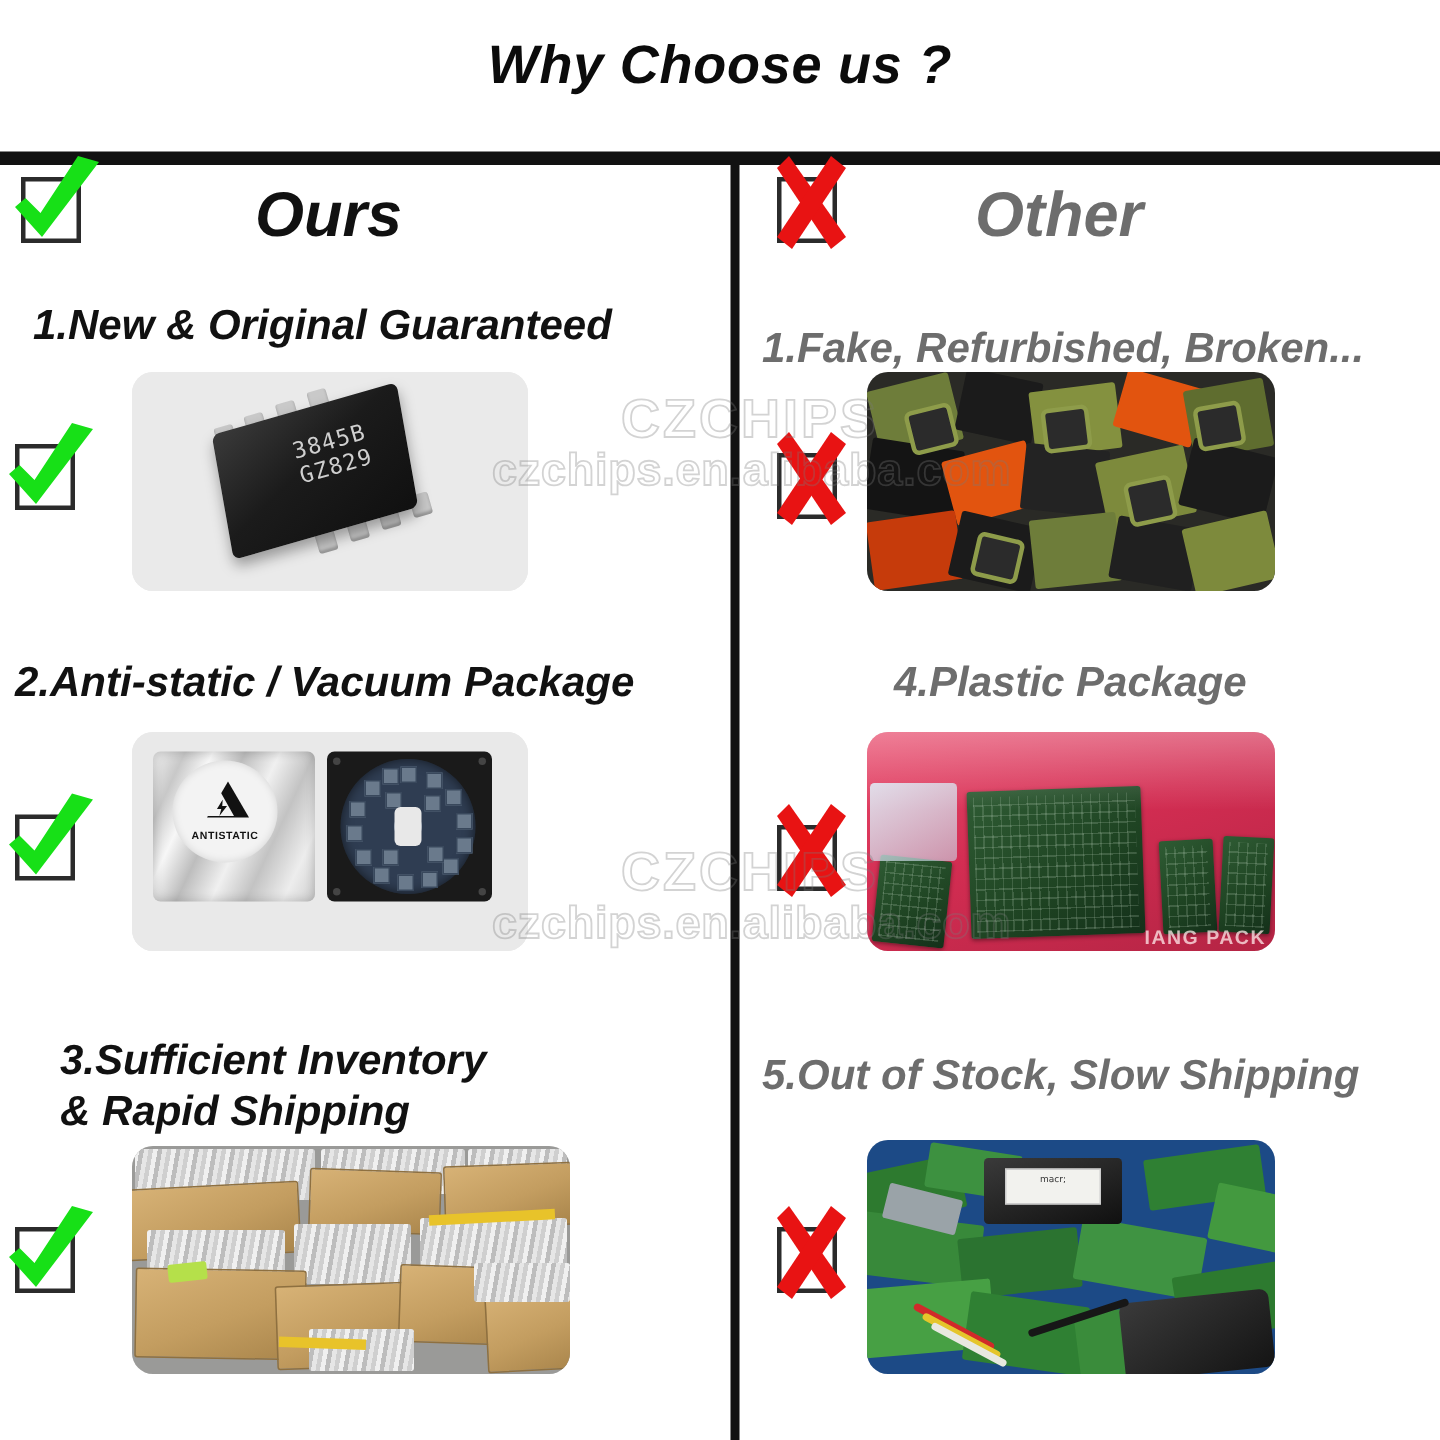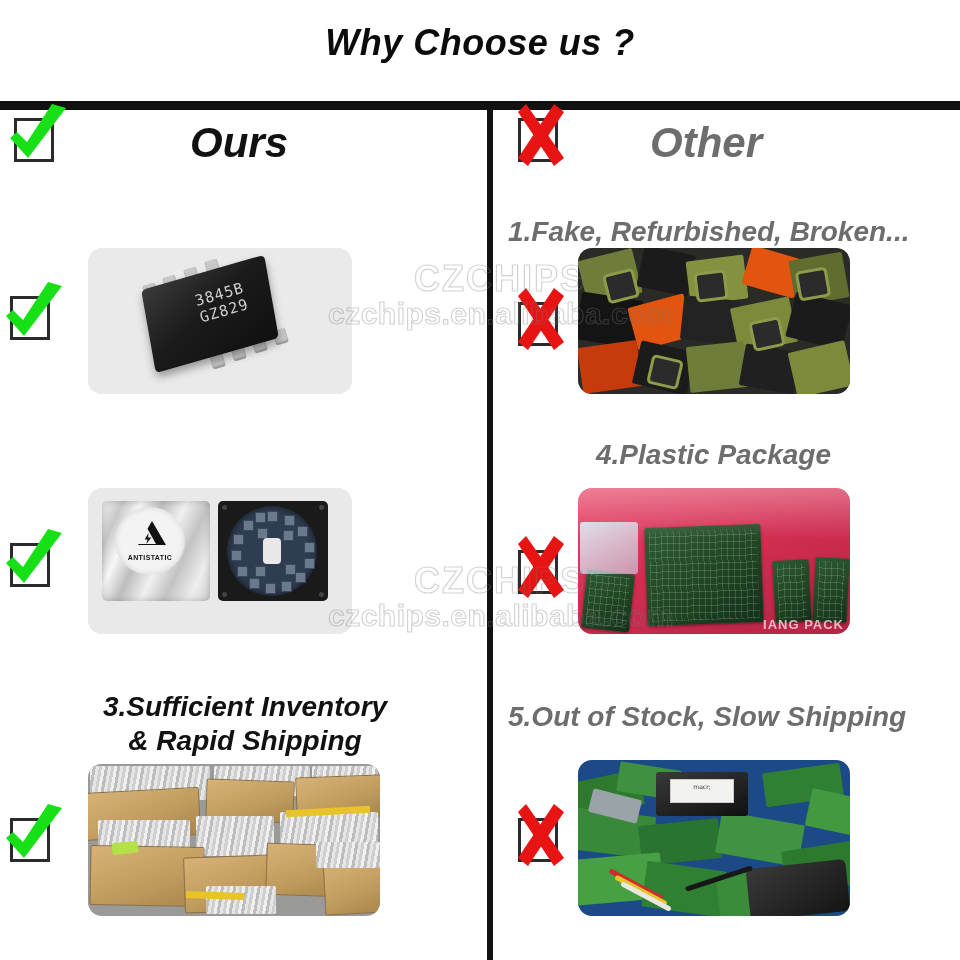--- a/index.html
+++ b/index.html
@@ -55,21 +55,21 @@
   
   .col-head {
     position: absolute;
     top: 112px;
     height: 62px;
     font-size: 42px;
     font-weight: bold;
     font-style: italic;
     line-height: 62px;
   }
-  .col-head.ours  { left: 170px; color: #111111; margin-left: 20px; }
+  .col-head.ours  { left: 170px; color: #111111; }
   .col-head.other { left: 650px; color: #6d6d6d; }
 
   
   .mark {
     position: absolute;
     width: 52px;
     height: 52px;
   }
   .mark .box {
     position: absolute;
@@ -291,20 +291,21 @@
 
   <div class="mark" style="left:512px; top:112px;">
     <div class="box"></div>
     <svg viewBox="0 0 66 70">
       <path d="M10 10 L18 2 L56 56 L46 64 Z" fill="#e81313"></path>
       <path d="M56 10 L46 2 L10 56 L20 64 Z" fill="#e81313"></path>
     </svg>
   </div>
   <div class="col-head other">Other</div>
 
+  <div class="item-text left" style="left:22px; top:200px; width:450px;">1.New &amp; Original Guaranteed</div>
   <div class="item-text right" style="left:508px; top:200px; width:450px;margin-top:15px;">1.Fake, Refurbished, Broken...</div>
 
   <div class="mark" style="left:4px; top:290px;">
     <div class="box"></div>
     <svg viewBox="0 0 66 70">
       <path d="M6 36 L24 56 L62 6 L48 2 L23 40 L13 30 Z" fill="#17e017"></path>
     </svg>
   </div>
   <div class="mark" style="left:512px; top:296px;">
     <div class="box"></div>
@@ -350,20 +351,21 @@
       <div class="sc" style="left:164px;top:100px;width:56px; height:42px; background:#202020; transform:rotate(10deg);"></div>
       <div class="sc" style="left:214px;top:98px; width:58px; height:46px; background:#7d8a3c; transform:rotate(-13deg);"></div>
       <div class="sc" style="left:30px; top:26px; width:26px; height:24px; background:#2b2b2b; transform:rotate(-14deg); box-shadow:0 0 0 3px #8e9c4a;"></div>
       <div class="sc" style="left:120px;top:26px; width:26px; height:24px; background:#2b2b2b; transform:rotate(-7deg); box-shadow:0 0 0 3px #8e9c4a;"></div>
       <div class="sc" style="left:222px;top:24px; width:26px; height:24px; background:#2b2b2b; transform:rotate(-10deg); box-shadow:0 0 0 3px #8e9c4a;"></div>
       <div class="sc" style="left:176px;top:74px; width:26px; height:24px; background:#2b2b2b; transform:rotate(-12deg); box-shadow:0 0 0 3px #8e9c4a;"></div>
       <div class="sc" style="left:74px; top:112px;width:26px; height:24px; background:#2b2b2b; transform:rotate(13deg);  box-shadow:0 0 0 3px #8e9c4a;"></div>
     </div>
   </div>
 
+  <div class="item-text left" style="left:10px; top:438px; width:470px;">2.Anti-static / Vacuum Package</div>
   <div class="item-text right" style="left:596px; top:438px; width:360px;">4.Plastic Package</div>
 
   <div class="mark" style="left:4px; top:537px;">
     <div class="box"></div>
     <svg viewBox="0 0 66 70">
       <path d="M6 36 L24 56 L62 6 L48 2 L23 40 L13 30 Z" fill="#17e017"></path>
     </svg>
   </div>
   <div class="mark" style="left:512px; top:544px;">
     <div class="box"></div>
@@ -417,21 +419,21 @@
       <div class="pcb" style="left:68px; top:38px; width:116px; height:98px; transform:rotate(-2deg);"></div>
       <div class="pcb" style="left:6px; top:84px; width:48px; height:58px; transform:rotate(6deg);"></div>
       <div class="pcb" style="left:196px; top:72px; width:36px; height:62px; transform:rotate(-3deg);"></div>
       <div class="pcb" style="left:236px; top:70px; width:34px; height:64px; transform:rotate(3deg);"></div>
       <div style="position:absolute;left:0;top:0;width:272px;height:52px;background:linear-gradient(180deg,rgba(255,255,255,.30),rgba(255,255,255,0));"></div>
       <div style="position:absolute;left:2px;top:34px;width:58px;height:52px;background:linear-gradient(150deg,rgba(225,235,245,.9),rgba(200,215,230,.6));border-radius:3px;"></div>
       <div class="pack-text">IANG PACK</div>
     </div>
   </div>
 
-  <div class="item-text left" style="left:40px; top:690px; width:410px; text-align:center;">3.Sufficient Inventory
+  <div class="item-text left" style="left:40px; top:690px; width:410px; ">3.Sufficient Inventory
 &amp; Rapid Shipping</div>
   <div class="item-text right" style="left:508px; top:700px; width:450px;">5.Out of Stock, Slow Shipping</div>
 
   <div class="mark" style="left:4px; top:812px;">
     <div class="box"></div>
     <svg viewBox="0 0 66 70">
       <path d="M6 36 L24 56 L62 6 L48 2 L23 40 L13 30 Z" fill="#17e017"></path>
     </svg>
   </div>
   <div class="mark" style="left:512px; top:812px;">

